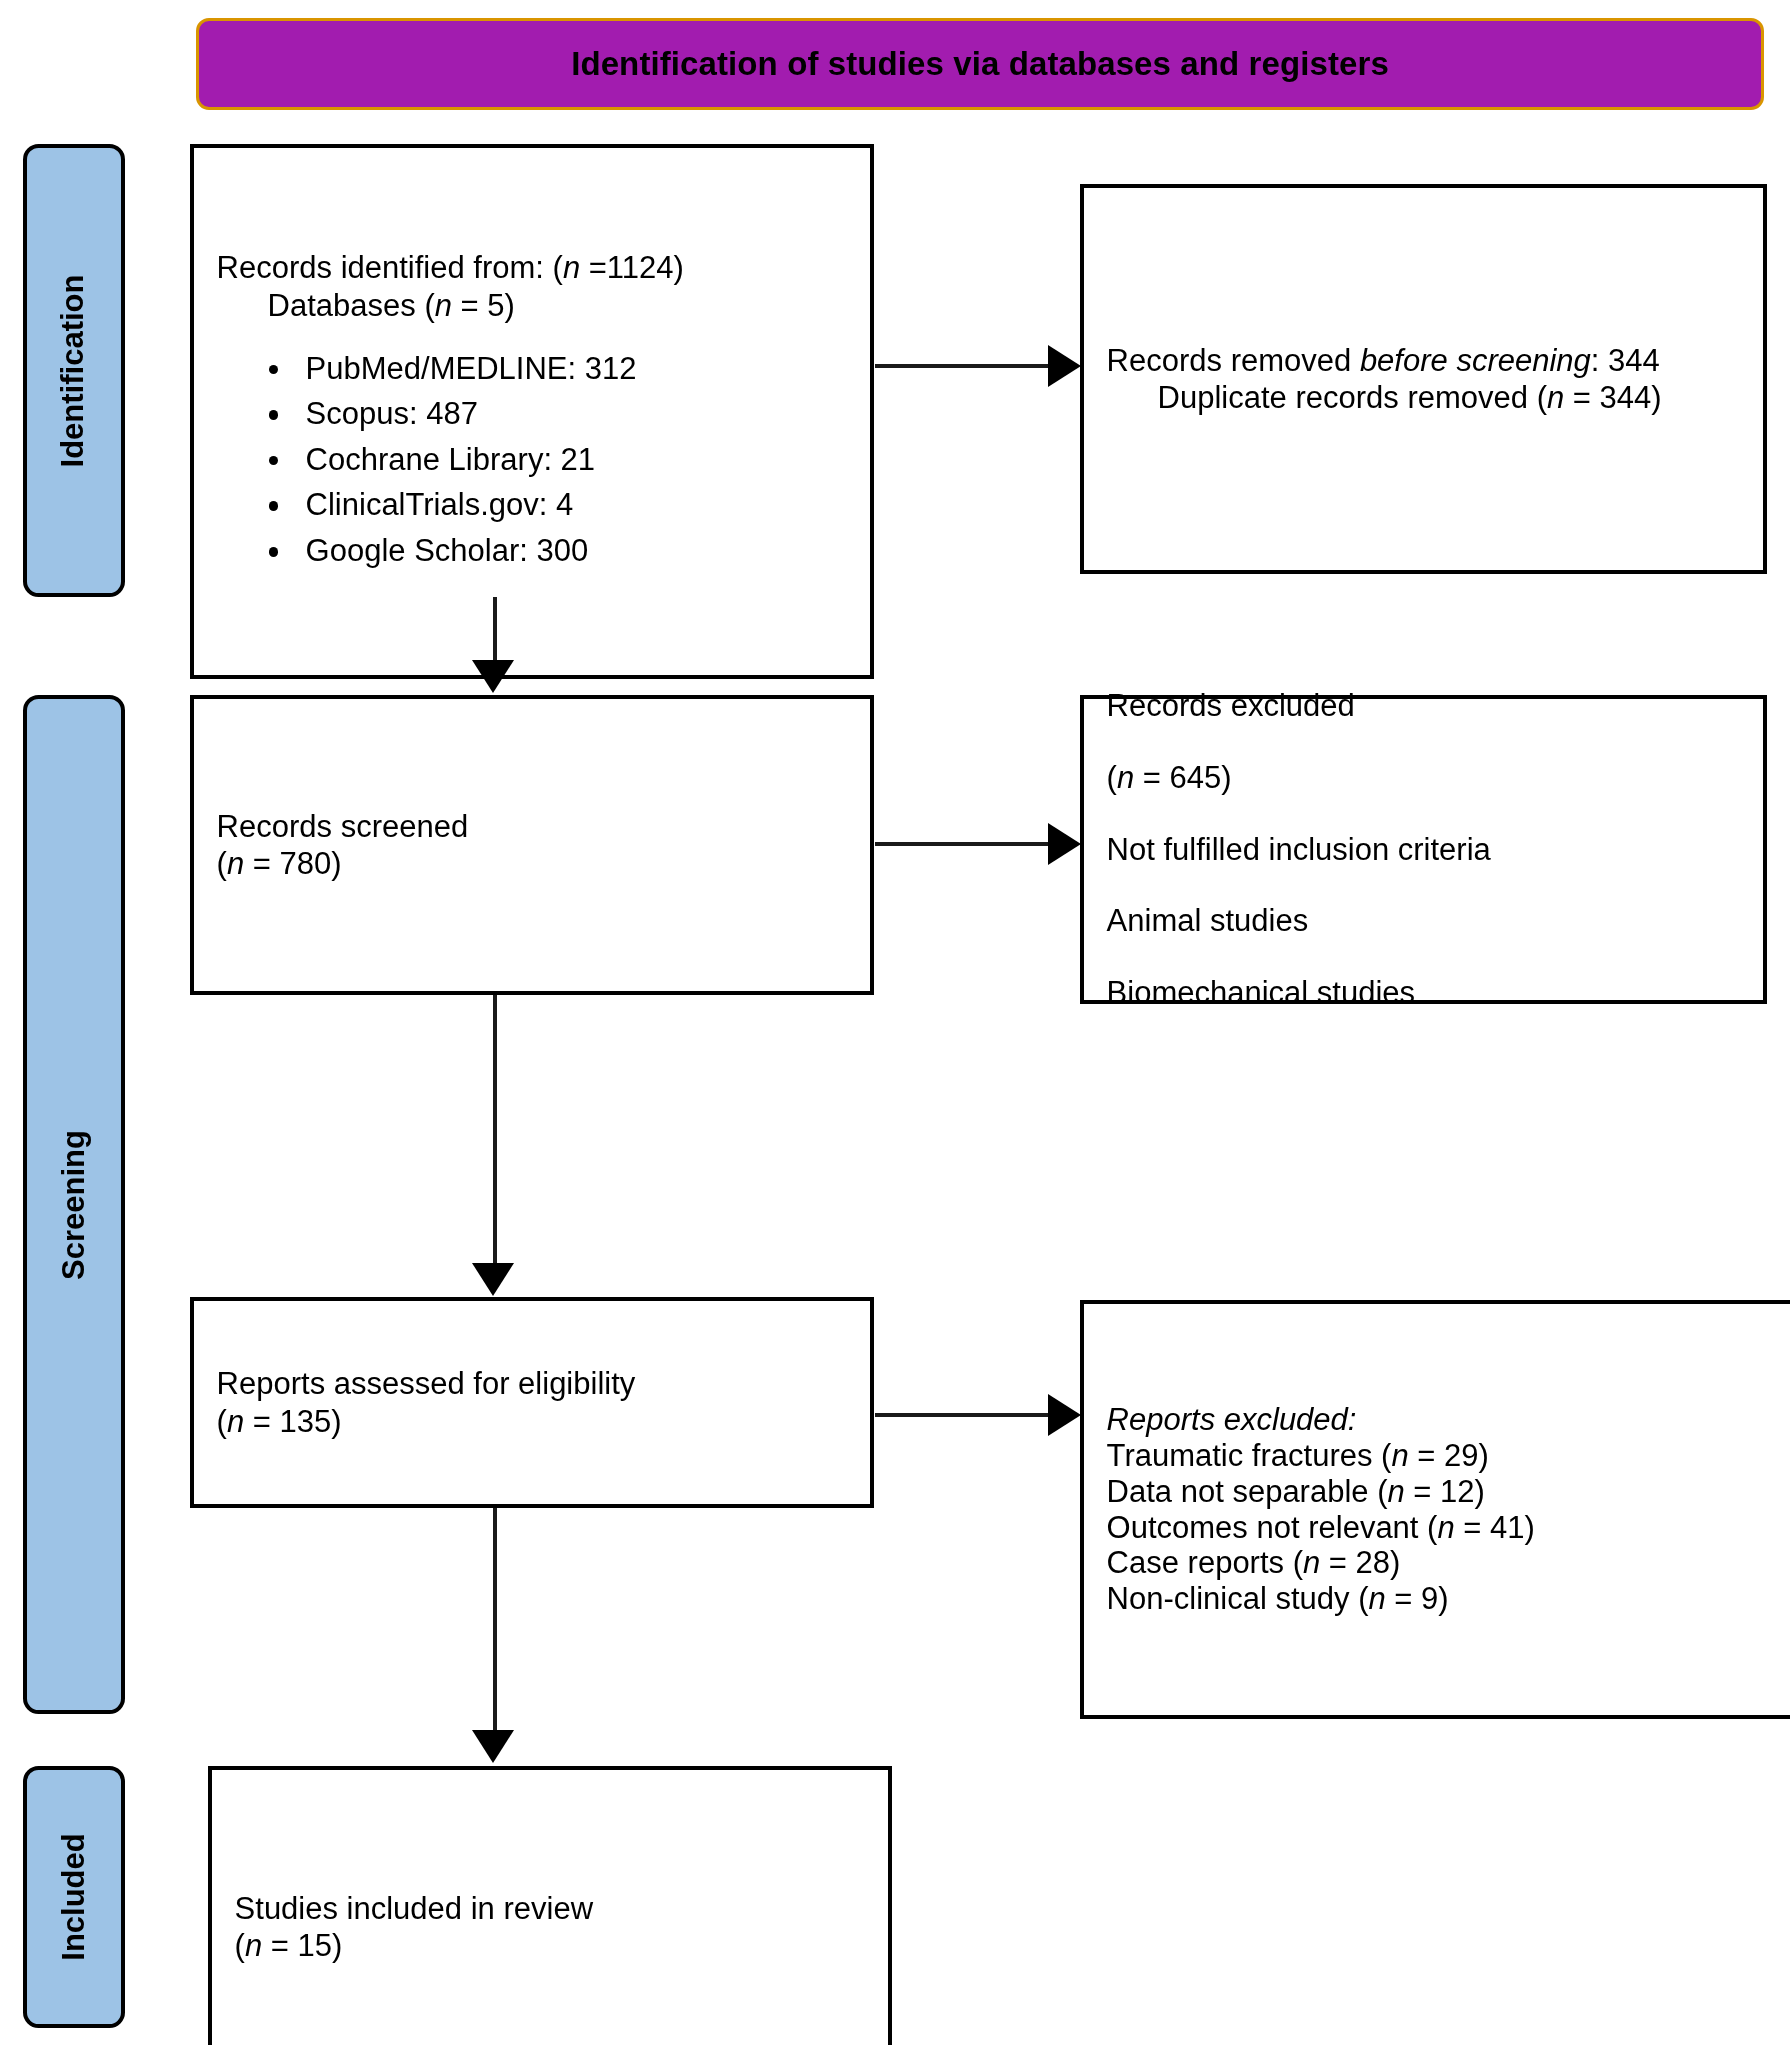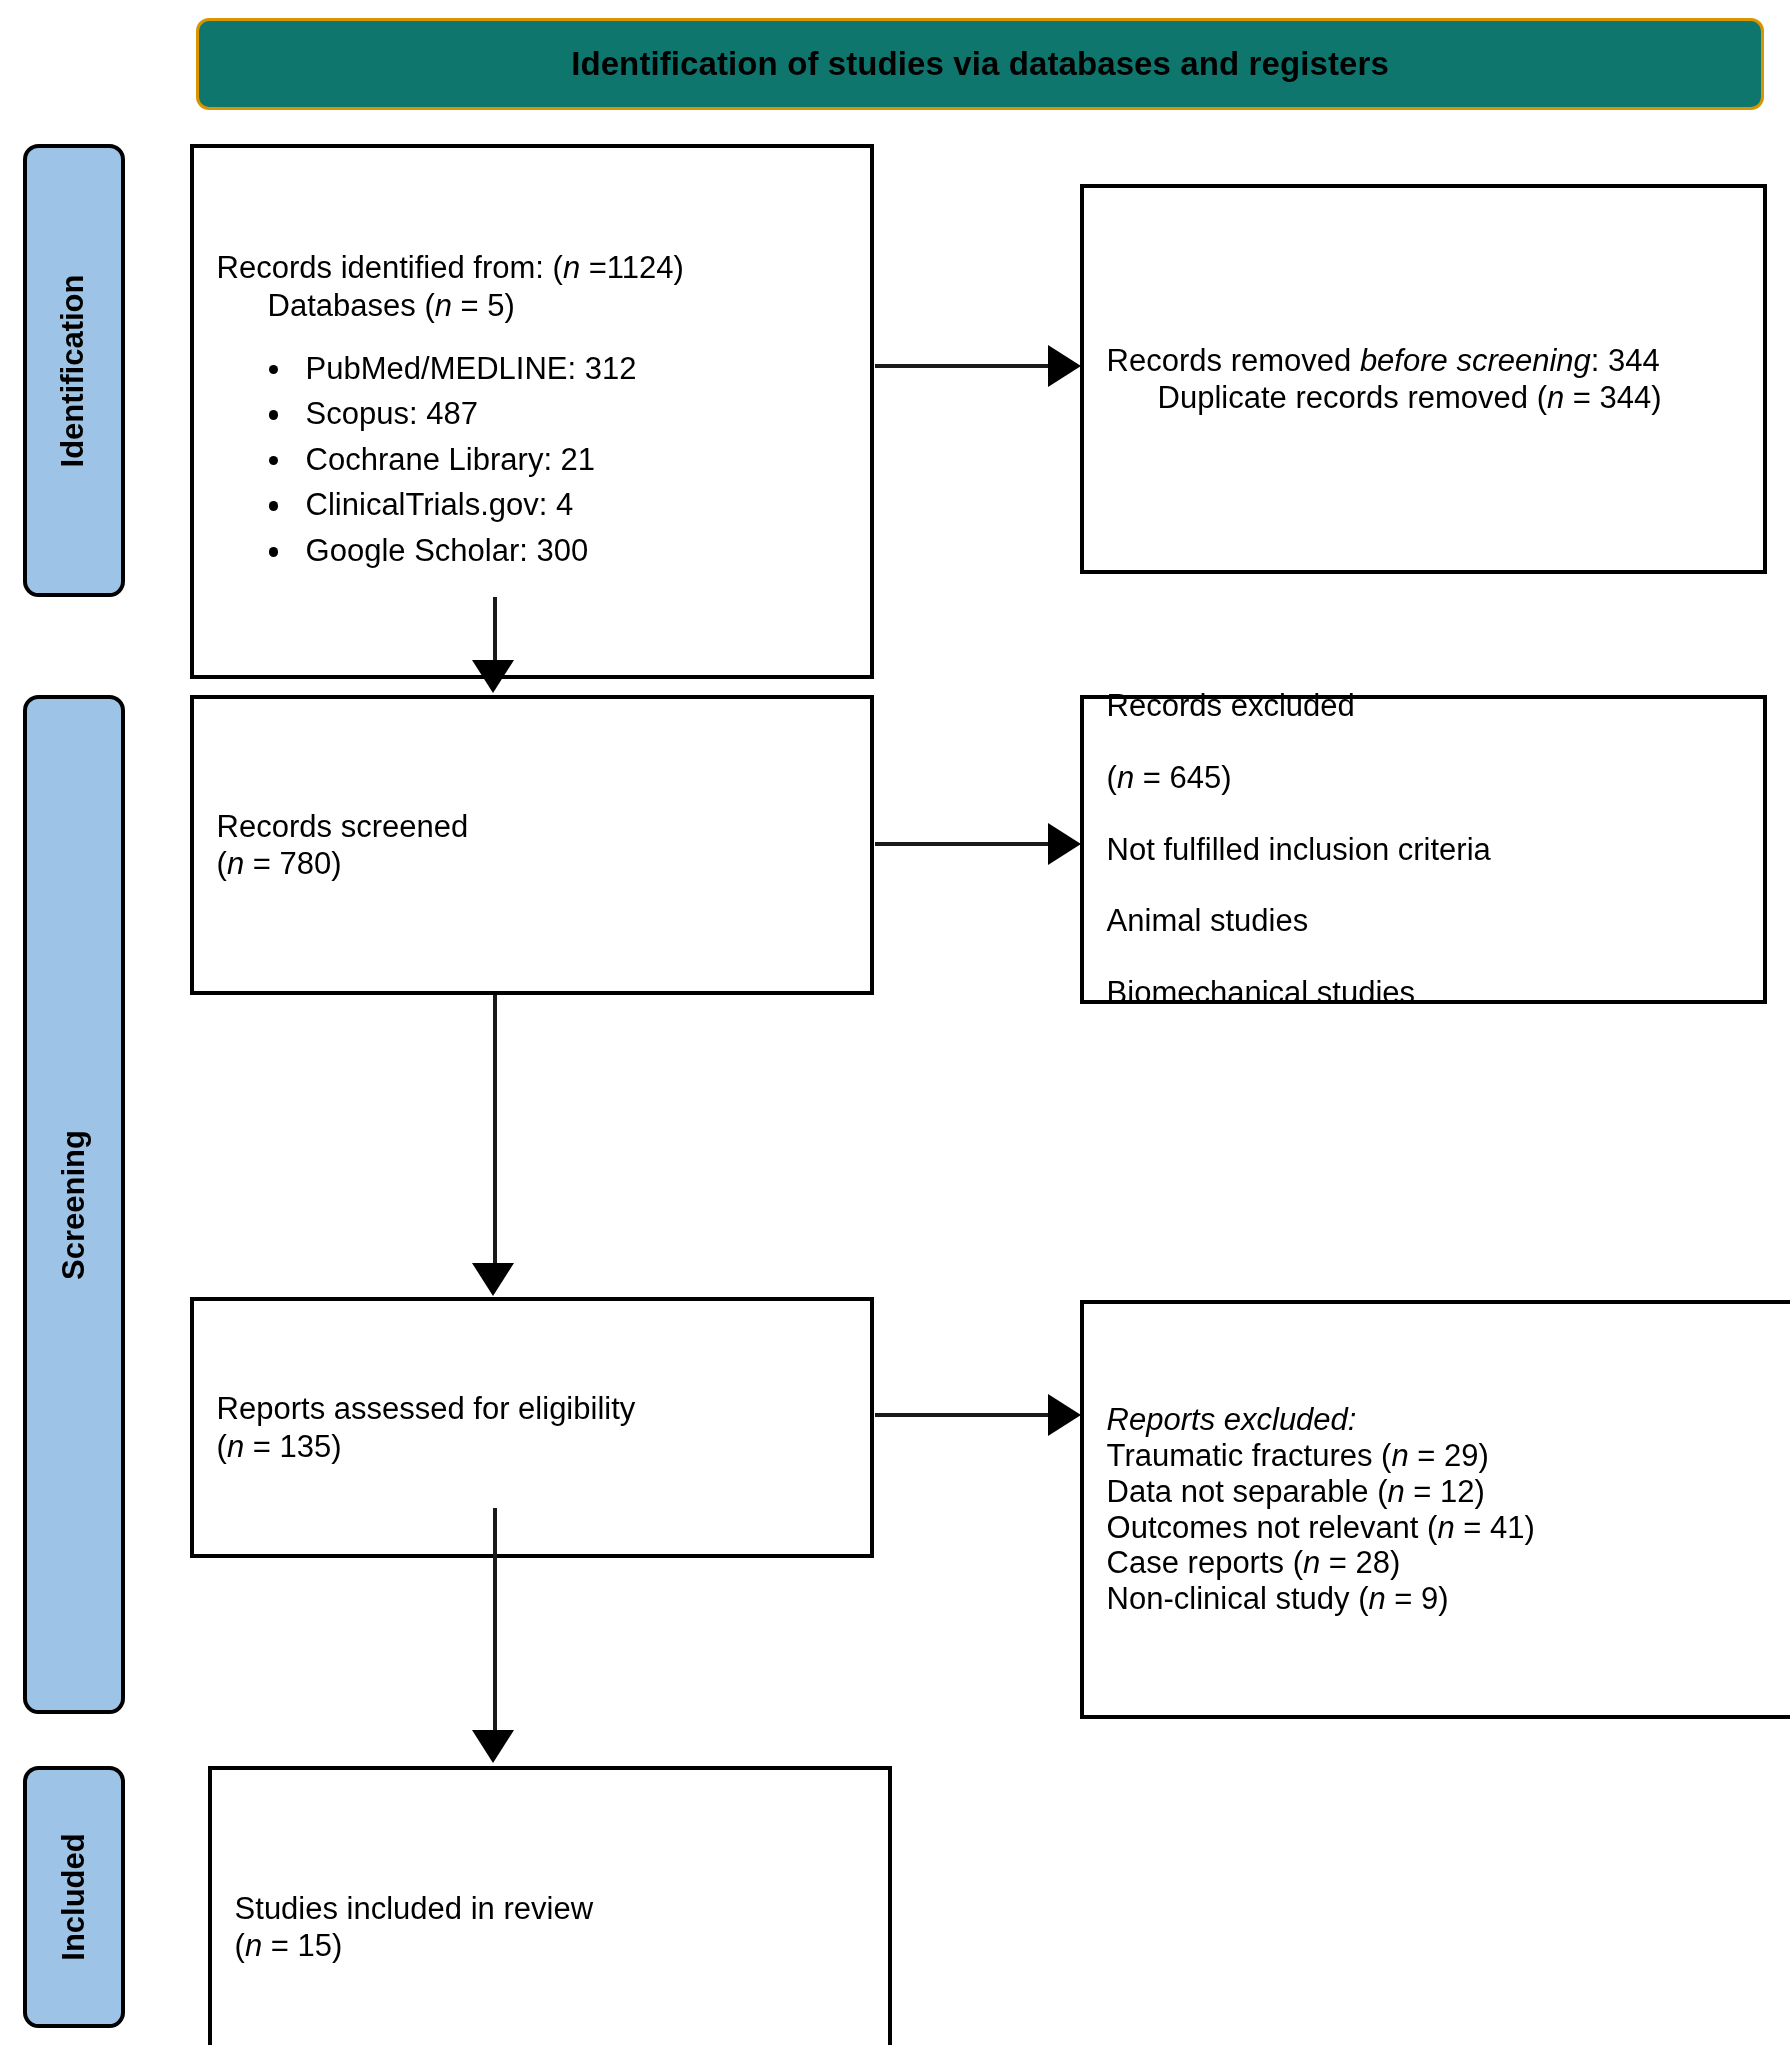--- a/index.html
+++ b/index.html
@@ -19,21 +19,21 @@
     overflow: hidden;
   }
 
   
   .banner {
     position: absolute;
     left: 196px;
     top: 18px;
     width: 1568px;
     height: 92px;
-    background: #0f766e;
+    background: #a21caf;
     border: 3px solid #D99500;
     border-radius: 13px;
     box-sizing: border-box;
     display: flex;
     align-items: center;
     justify-content: center;
   }
   .banner-text {
     font-size: 33px;
     font-weight: bold;
@@ -105,21 +105,21 @@
     top: 19px;
     width: 9.5px;
     height: 9.5px;
     background: #000000;
     border-radius: 50%;
   }
 
   
   #box-identified  { left: 190px; top: 144px;  width: 684px; height: 535px; }
   #box-screened    { left: 190px; top: 695px; width: 684px; height: 300px; }
-  #box-eligibility { left: 190px; top: 1297px; width: 684px; height: 261px; }
+  #box-eligibility { left: 190px; top: 1297px; width: 684px; height: 211px; }
   #box-included    { left: 208px; top: 1766px; width: 684px; height: 322px; }
 
   
   #box-removed           { left: 1080px; top: 184px;  width: 687px; height: 390px; }
   #box-excluded-records  { left: 1080px; top: 695px; width: 687px; height: 309px; gap: 36px; }
   #box-excluded-reports  { left: 1080px; top: 1300px; width: 806px; height: 419px; }
 
   
   .conn-v {
     position: absolute;

